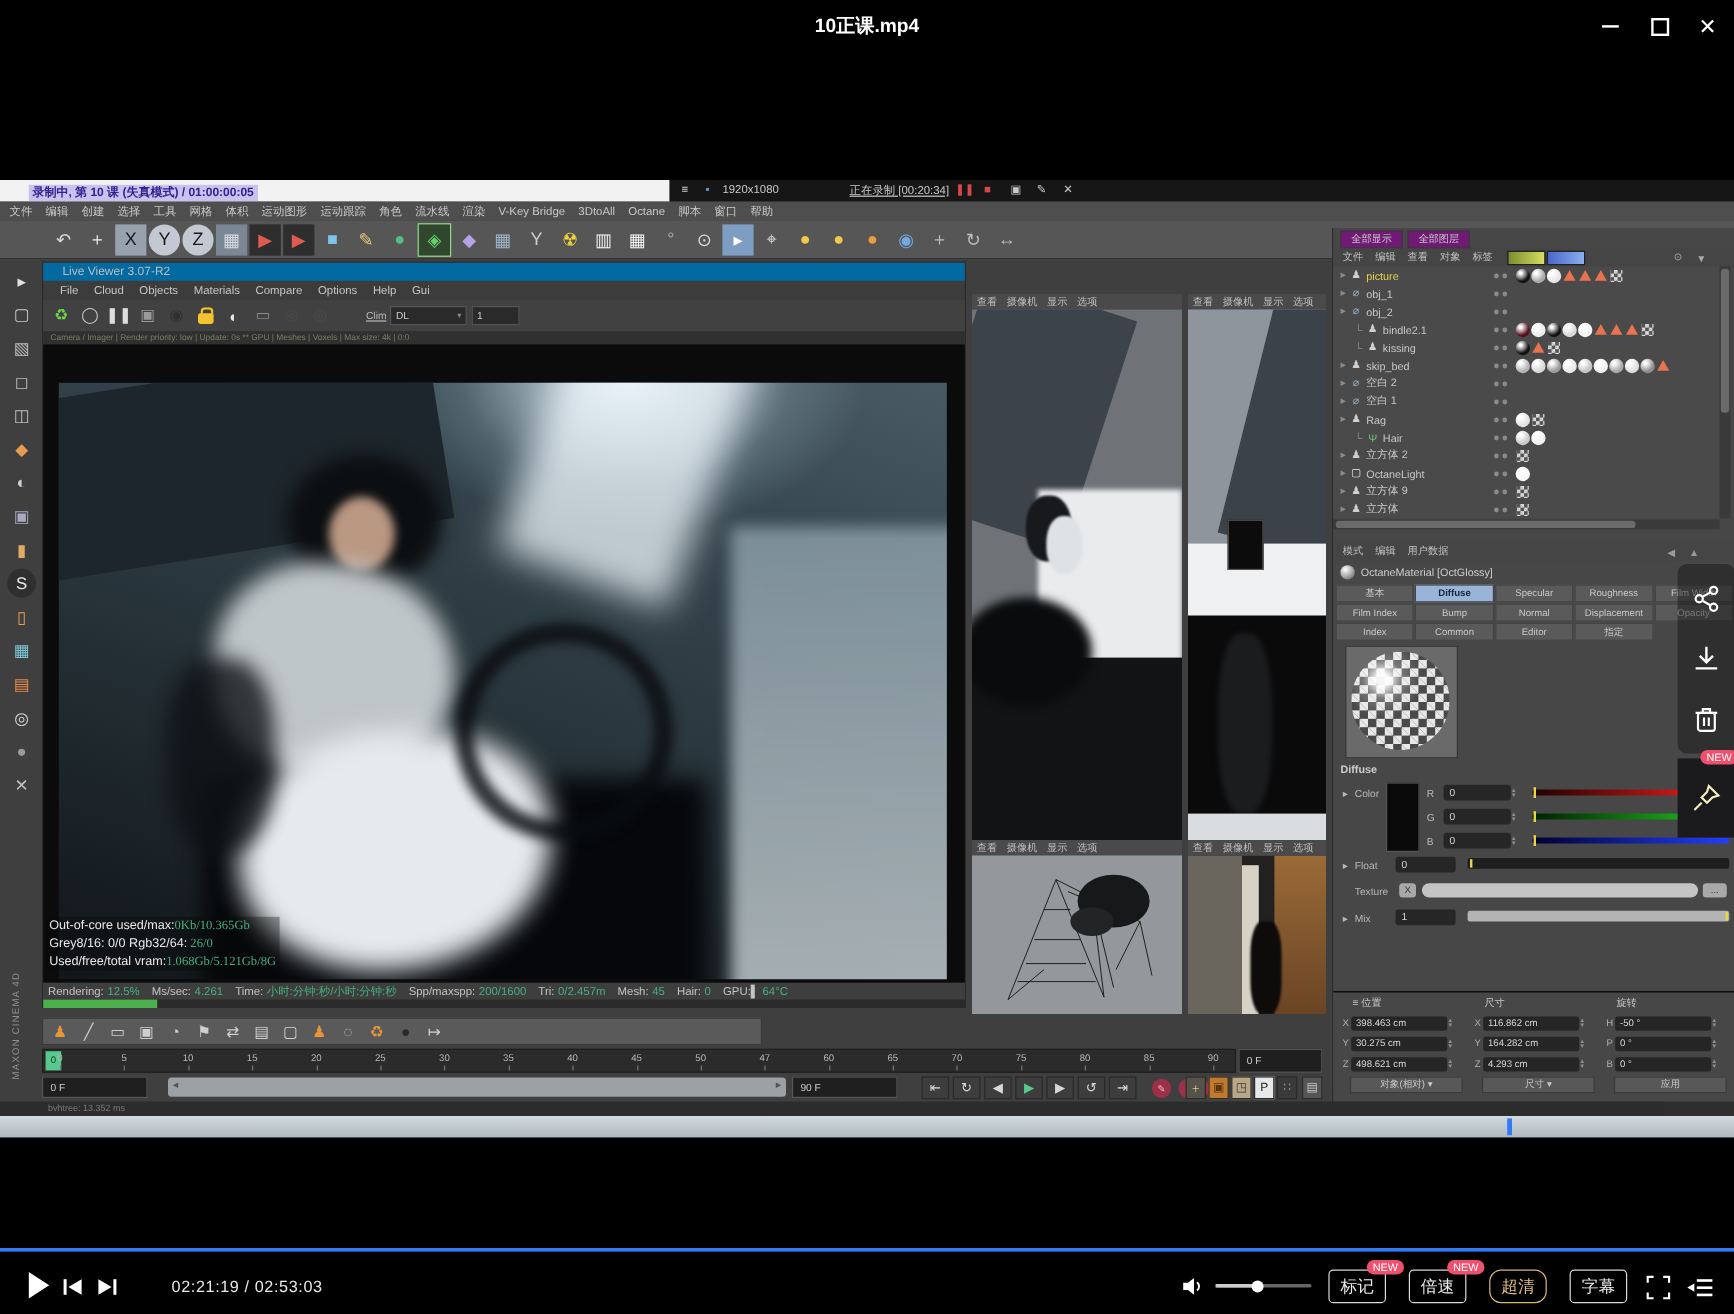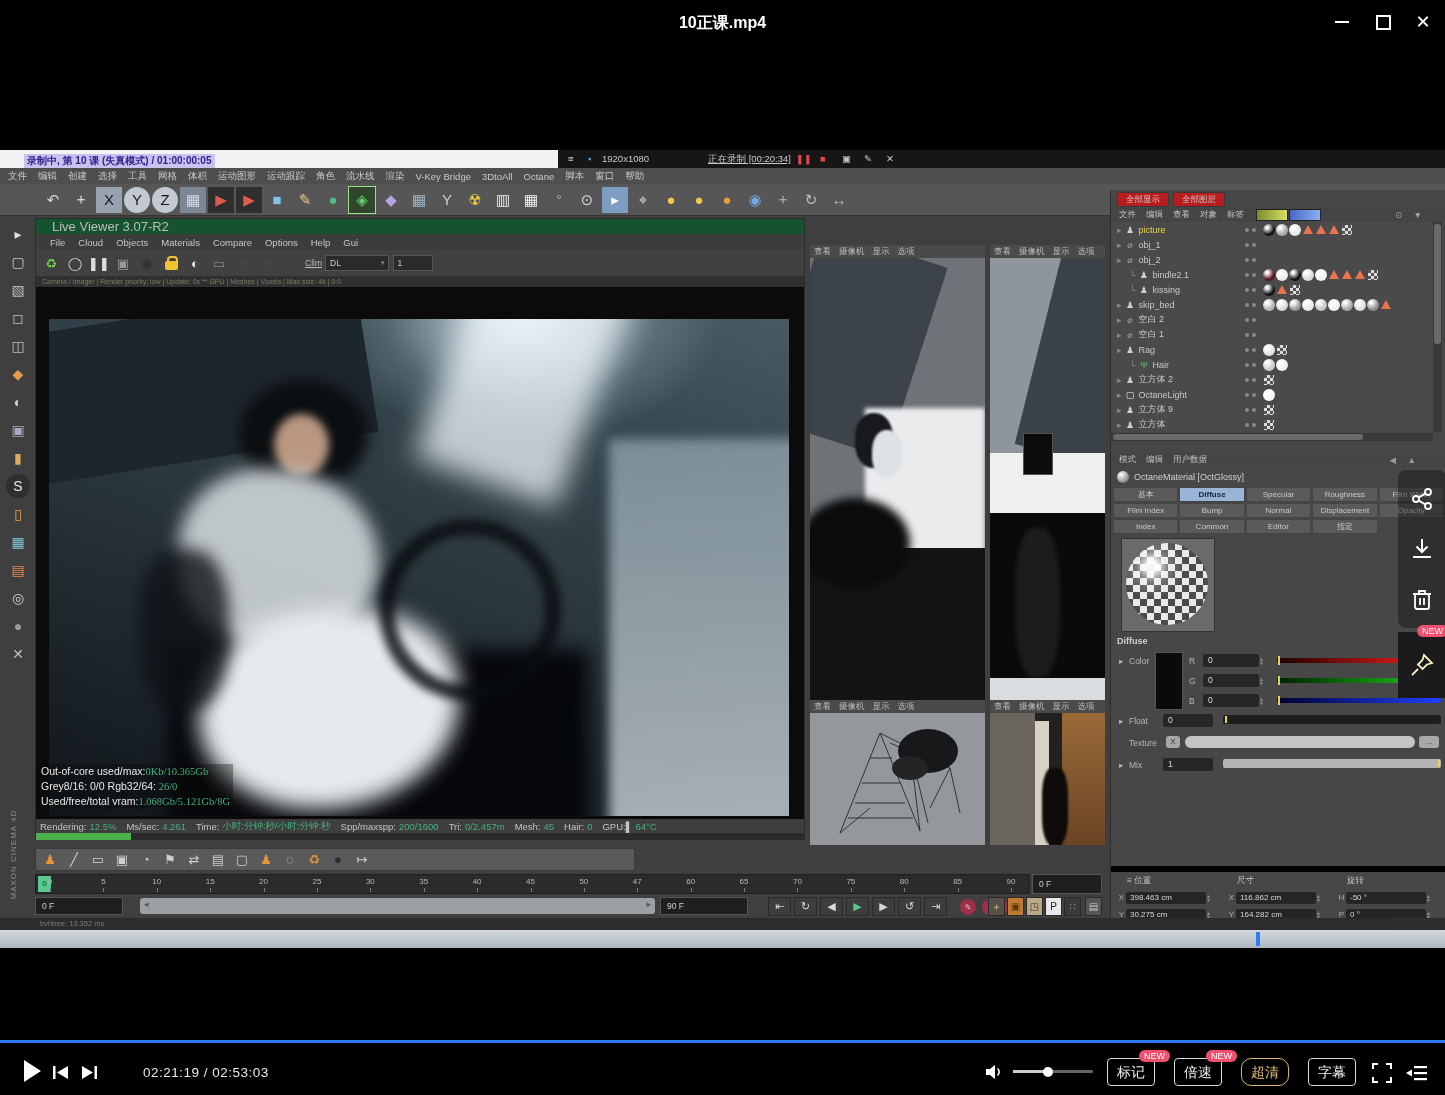--- a/index.html
+++ b/index.html
@@ -42,21 +42,21 @@
   .rec-item{position:absolute;top:3px;font-size:9.5px;color:#c8c8c8;}
   .menubar{left:0;top:18px;width:1445px;height:16px;background:#4e4e4e;display:flex;align-items:center;padding-left:8px;box-sizing:border-box;}
   .menubar span{color:#c9c9c9;font-size:9.5px;margin-right:11px;white-space:nowrap;cursor:pointer;}
   .toolbar{left:0;top:34px;width:1445px;height:32px;background:#565656;display:flex;align-items:center;padding-left:40px;box-sizing:border-box;border-bottom:1px solid #333;}
   .ticon{width:26px;height:26px;margin-right:2px;display:flex;align-items:center;justify-content:center;font-size:15px;cursor:pointer;flex:none;}
   .leftcol{left:4px;top:70px;width:28px;display:flex;flex-direction:column;align-items:center;}
   .leftcol .ticon{width:24px;height:24px;margin:2px 0;font-size:14px;}
   .maxon{left:-32px;top:700px;width:90px;color:#909090;font-size:8px;transform:rotate(-90deg);letter-spacing:1px;}
   
   .lv{left:35px;top:68px;width:770px;height:622px;background:#3c3c3c;border:1px solid #2a2a2a;box-sizing:border-box;}
-  .lv-title{height:15px;background:#14532d;color:#bdbdbd;font-size:13px;line-height:15px;padding-left:16px;}
+  .lv-title{height:15px;background:#0369a1;color:#bdbdbd;font-size:10px;line-height:15px;padding-left:16px;}
   .lv-menu{height:16px;display:flex;align-items:center;padding-left:14px;}
   .lv-menu span{color:#c6c6c6;font-size:9.5px;margin-right:13px;cursor:pointer;}
   .lv-tools{height:26px;display:flex;align-items:center;padding-left:4px;background:#414141;}
   .lv-tools .ticon{width:22px;height:22px;font-size:13px;}
   .lock{width:13px;height:9px;background:#f2c230;border-radius:2px;position:relative;margin-top:5px;}
   .lock::before{content:"";position:absolute;left:2px;top:-5px;width:7px;height:6px;border:2px solid #f2c230;border-bottom:none;border-radius:4px 4px 0 0;}
   .lv-info{height:11px;background:#303030;color:#7d7d62;font-size:7px;line-height:11px;padding-left:6px;overflow:hidden;white-space:nowrap;}
   .lv-canvas{position:absolute;left:0;top:68px;width:768px;height:532px;background:#0b0b0b;}
   .lv-img{position:absolute;left:13px;top:32px;width:740px;height:497px;overflow:hidden;
     background:radial-gradient(ellipse 300px 190px at 64% 0%, rgba(225,238,246,.95), rgba(150,178,194,.28) 45%, transparent 66%),
@@ -70,21 +70,21 @@
   .lv-prog{position:absolute;left:0;top:614px;width:768px;height:7px;background:#2a2a2a;}
   .lv-prog-fill{position:absolute;left:0;top:0;width:95px;height:7px;background:#4cb04c;}
   
   .vp{background:#6f7377;overflow:hidden;}
   .vp-head{height:13px;background:#4a4a4a;display:flex;align-items:center;padding-left:4px;overflow:hidden;white-space:nowrap;}
   .vp-head span{color:#bdbdbd;font-size:8.5px;margin-right:8px;}
   .vp-body{position:relative;width:100%;height:calc(100% - 13px);overflow:hidden;}
   
   .rpanel{left:1110px;top:40px;width:335px;height:740px;background:#474747;border-left:1px solid #2e2e2e;box-sizing:border-box;}
   .om-tabs{position:absolute;left:0;top:0;width:335px;height:17px;display:flex;padding:2px 0 0 6px;box-sizing:border-box;}
-  .om-tab{background:#b91c1c;border:1px solid #3a3a3a;color:#c8c8c8;font-size:8.5px;line-height:12px;padding:0 8px;margin-right:4px;cursor:pointer;}
+  .om-tab{background:#701a75;border:1px solid #3a3a3a;color:#c8c8c8;font-size:8.5px;line-height:12px;padding:0 8px;margin-right:4px;cursor:pointer;}
   .om-menu{position:absolute;left:0;top:17px;width:335px;height:15px;display:flex;align-items:center;padding-left:8px;box-sizing:border-box;background:#454545;}
   .om-menu span{color:#c0c0c0;font-size:8.5px;margin-right:10px;cursor:pointer;}
   .chip{position:absolute;top:2px;width:30px;height:10px;border:1px solid #222;}
   .om-tree{position:absolute;left:0;top:32px;width:322px;height:210px;overflow:hidden;background:#4a4a4a;}
   .om-row{height:15px;display:flex;align-items:center;font-size:9px;color:#c8c8c8;white-space:nowrap;}
   .om-row .nm{cursor:pointer;}
   .om-row.sel .nm{color:#e8d44a;}
   .oicon{width:11px;height:11px;margin:0 3px;display:inline-flex;align-items:center;justify-content:center;font-size:9px;flex:none;}
   .dots{width:26px;display:inline-flex;justify-content:center;gap:3px;flex:none;margin-left:auto;}
   .dot{width:4px;height:4px;border-radius:50%;background:#8a8a8a;}
@@ -118,21 +118,21 @@
   .spin{position:absolute;top:2px;width:7px;height:13px;display:flex;flex-direction:column;justify-content:center;color:#909090;font-size:5px;line-height:4px;}
   .chbar{position:absolute;left:166px;top:6px;width:164px;height:5px;border-radius:2px;}
   .chtick{position:absolute;top:-2px;width:2px;height:9px;background:#e8d44a;}
   .swatch{position:absolute;left:44px;top:462px;width:26px;height:56px;background:#0a0a0a;border:1px solid #555;}
   .rowlabel{position:absolute;color:#b8b8b8;font-size:8.5px;}
   .fieldbox{position:absolute;background:#262626;border-radius:2px;color:#d8d8d8;font-size:8.5px;line-height:13px;padding-left:5px;box-sizing:border-box;height:13px;}
   .track-dark{position:absolute;height:9px;background:#1e1e1e;border-radius:2px;}
   .track-light{position:absolute;height:9px;background:#b4b4b4;border-radius:2px;}
   .texfield{position:absolute;height:12px;background:#c4c4c4;border-radius:6px;}
   .texbtn{position:absolute;height:12px;background:#a8a8a8;border-radius:3px;color:#333;font-size:8px;text-align:center;line-height:12px;}
-  .coord{position:absolute;left:0;top:676px;width:335px;height:80px;background:#474747;border-top:6px solid #000000;}
+  .coord{position:absolute;left:0;top:636px;width:335px;height:80px;background:#474747;border-top:1px solid #000000;}
   .ccol{position:absolute;top:0;width:106px;}
   .ccol .hd{color:#c6c6c6;font-size:8.5px;margin:3px 0 2px 12px;}
   .crow{display:flex;align-items:center;height:17px;margin-left:2px;}
   .crow .lt{width:9px;color:#b0b0b0;font-size:8px;text-align:center;}
   .cinput{width:80px;height:12px;background:#252525;border-radius:2px;color:#d8d8d8;font-size:8px;line-height:12px;padding-left:4px;box-sizing:border-box;position:relative;}
   .cfoot{margin:2px 0 0 10px;width:92px;height:12px;background:#585858;border:1px solid #3a3a3a;color:#c8c8c8;font-size:8px;line-height:12px;text-align:center;cursor:pointer;}
   .rp-bottom{position:absolute;left:0;top:728px;width:335px;height:12px;background:#2e2e2e;}
   
   .anim-bar{left:35px;top:698px;width:600px;height:23px;background:#5a5a5a;display:flex;align-items:center;padding-left:3px;box-sizing:border-box;border:1px solid #3a3a3a;}
   .anim-bar .ticon{width:22px;height:20px;font-size:13px;}

